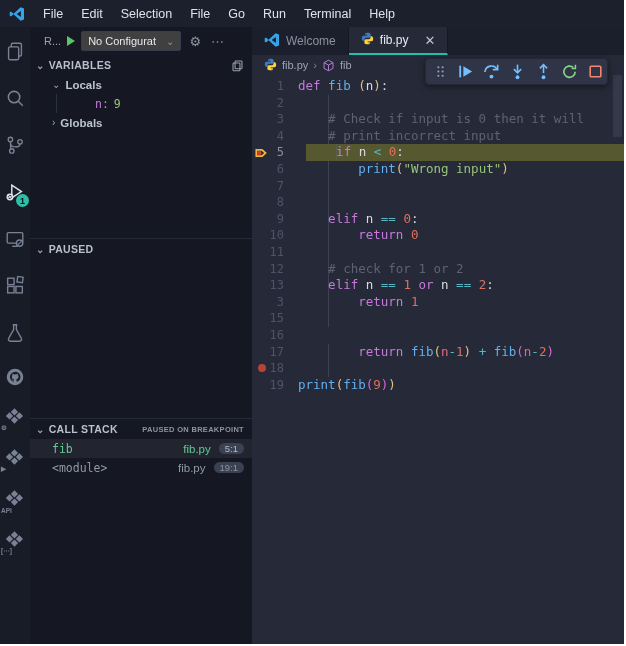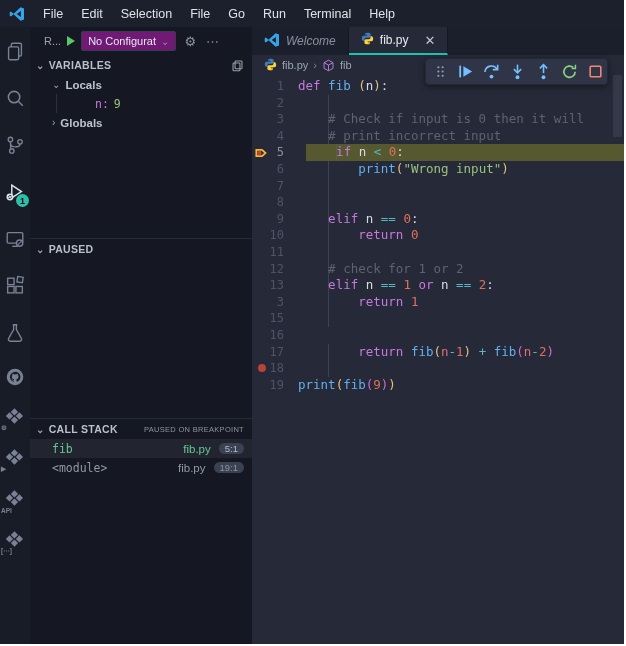--- a/index.html
+++ b/index.html
@@ -28,59 +28,59 @@
   .act-slot svg{width:22px;height:22px;}
   .act-badge{position:absolute;right:1px;bottom:8px;background:var(--badge);color:#10141d;
     width:13px;height:13px;border-radius:50%;font-size:9px;font-weight:bold;
     display:flex;align-items:center;justify-content:center;}
   .ext-label{position:absolute;left:1px;bottom:6px;color:#7a8194;font-size:6.5px;font-weight:bold;}
 
   
   .sidebar{width:222px;background:#151823;flex-shrink:0;display:flex;flex-direction:column;color:#b9bfcc;}
   .side-head{height:28px;display:flex;align-items:center;padding-left:14px;gap:6px;flex-shrink:0;}
   .run-label{color:#9aa0ae;font-size:11px;}
-  .cfg{display:flex;align-items:center;gap:5px;background:#701a75;border:1px solid #363c4d;
+  .cfg{display:flex;align-items:center;gap:10px;background:#404040;border:1px solid #363c4d;
        border-radius:2px;height:20px;padding:0 6px;font-size:11px;color:#e4e7ed;}
   .cfg .chev{color:#8b92a2;font-size:10px;}
   .play-tri{width:0;height:0;border-left:8px solid #58c764;border-top:5px solid transparent;border-bottom:5px solid transparent;}
   .gear{color:#8b92a2;font-size:13px;margin-left:2px;}
   .dots{color:#8b92a2;font-size:13px;letter-spacing:1px;margin-left:4px;}
 
   .section{overflow:hidden;}
   .sec-head{height:20px;display:flex;align-items:center;font-size:10.5px;font-weight:bold;
     color:#b9bfcc;padding:0 8px 0 6px;letter-spacing:.3px;}
   .sec-head .chev{font-size:10px;margin-right:4px;color:#9aa0ae;}
   .sec-head .spacer{flex:1;}
   .sec-vars{height:183px;}
   .sec-watch{height:180px;border-top:1px solid #262b38;}
   .sec-stack{flex:1;border-top:1px solid #262b38;}
   .tree-row{height:19px;display:flex;align-items:center;font-size:11.5px;padding-left:22px;color:#bcc2cf;font-weight:bold;}
   .tree-row .chev{margin-right:5px;color:#9aa0ae;font-size:10px;font-weight:normal;}
   .var-row{padding-left:38px;font-family:"DejaVu Sans Mono",monospace;font-weight:normal;font-size:11.5px;
            border-left:1px solid #2a3040;margin-left:26px;height:19px;display:flex;align-items:center;}
   .var-name{color:var(--kw);}
   .var-val{color:var(--str);margin-left:5px;}
-  .paused{font-size:7.5px;color:#8d93a2;font-weight:normal;letter-spacing:.3px;}
+  .paused{font-size:7.5px;color:#8d93a2;font-weight:bold;letter-spacing:.3px;}
   .frame{height:19px;display:flex;align-items:center;font-size:11.5px;padding:0 8px 0 22px;
          font-family:"DejaVu Sans Mono",monospace;}
   .frame.sel{background:rgba(255,255,255,.06);}
   .frame .fname{flex:1;}
   .frame.sel .fname,.frame.sel .ffile{color:var(--frame);}
   .frame .fname,.frame .ffile{color:#9097a6;}
   .frame .ffile{margin-right:8px;font-family:"Liberation Sans",sans-serif;}
   .fbadge{background:#3a4151;color:#b6bcc9;border-radius:8px;padding:0px 6px;font-size:9.5px;
           font-family:"Liberation Sans",sans-serif;}
   .frame:not(.sel) .fbadge{color:#8d93a2;}
 
   
   .editor-col{flex:1;display:flex;flex-direction:column;position:relative;background:#262a38;}
   .tabbar{height:28px;background:#1b1f2c;display:flex;flex-shrink:0;}
   .tab{display:flex;align-items:center;gap:6px;padding:0 12px;font-size:12px;color:#8a90a0;
        border-right:1px solid #161925;}
-  .tab .tlabel{font-style:italic;}
+  .tab .tlabel{}
   .tab.active{background:#262a38;color:#e8eaef;border-bottom:2px solid var(--accent);}
   .tab.active .tlabel{font-style:normal;}
   .tab .close{margin-left:10px;color:#c0c4cf;font-size:13px;}
   .breadcrumb{height:20px;display:flex;align-items:center;gap:5px;padding-left:12px;
               font-size:11px;color:#9aa3b2;flex-shrink:0;}
   .breadcrumb .sep{color:#7a8194;}
 
   
   .dbgbar{position:absolute;top:31px;left:173px;width:183px;height:27px;background:#2f3547;
           border:1px solid #232836;border-radius:4px;box-shadow:0 2px 7px rgba(0,0,0,.45);

